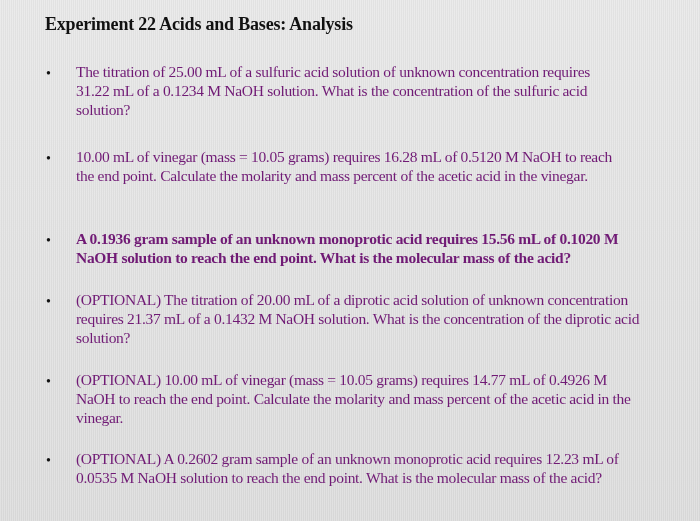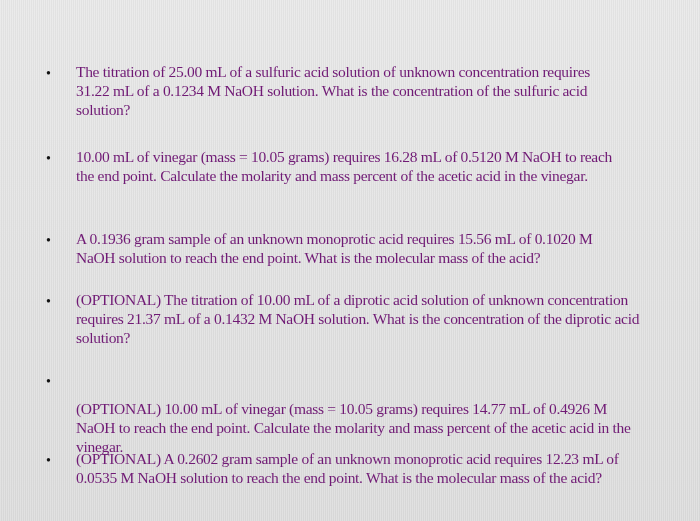--- a/index.html
+++ b/index.html
@@ -57,48 +57,49 @@
       font-weight: normal;
     }
     #item-1 { top: 62px; width: 580px; }
     #item-2 { top: 147px; width: 575px; }
     #item-3 { top: 229px; width: 585px; }
     #item-4 { top: 290px; width: 600px; }
     #item-5 { top: 370px; width: 600px; }
     #item-6 { top: 449px; width: 600px; }
     #item-1 .text { width: 550px; }
     #item-2 .text { width: 550px; }
-    #item-3 .text { width: 555px; }
+    #item-3 .text { width: 555px; font-weight: bold; }
     #item-4 .text { width: 570px; }
-    #item-5 .text { width: 570px; margin-top: 29px; }
+    #item-5 .text { width: 570px; }
     #item-6 .text { width: 560px; }
   </style>
 </head>
 <body>
 
 <div class="page">
+  <div class="title">Experiment 22 Acids and Bases: Analysis</div>
 
   <div class="item" id="item-1">
     <span class="bullet">•</span>
     <div class="text"><b></b><span>The titration of 25.00 mL of a sulfuric acid solution of unknown concentration requires 31.22 mL of a 0.1234 M NaOH solution. What is the concentration of the sulfuric acid solution?</span></div>
   </div>
 
   <div class="item" id="item-2">
     <span class="bullet">•</span>
     <div class="text"><b></b><span>10.00 mL of vinegar (mass = 10.05 grams) requires 16.28 mL of 0.5120 M NaOH to reach the end point. Calculate the molarity and mass percent of the acetic acid in the vinegar.</span></div>
   </div>
 
   <div class="item" id="item-3">
     <span class="bullet">•</span>
     <div class="text"><b></b><span>A 0.1936 gram sample of an unknown monoprotic acid requires 15.56 mL of 0.1020 M NaOH solution to reach the end point. What is the molecular mass of the acid?</span></div>
   </div>
 
   <div class="item" id="item-4">
     <span class="bullet">•</span>
-    <div class="text"><b>(OPTIONAL)</b><span> The titration of 10.00 mL of a diprotic acid solution of unknown concentration requires 21.37 mL of a 0.1432 M NaOH solution. What is the concentration of the diprotic acid solution?</span></div>
+    <div class="text"><b>(OPTIONAL)</b><span> The titration of 20.00 mL of a diprotic acid solution of unknown concentration requires 21.37 mL of a 0.1432 M NaOH solution. What is the concentration of the diprotic acid solution?</span></div>
   </div>
 
   <div class="item" id="item-5">
     <span class="bullet">•</span>
     <div class="text"><b>(OPTIONAL)</b><span> 10.00 mL of vinegar (mass = 10.05 grams) requires 14.77 mL of 0.4926 M NaOH to reach the end point. Calculate the molarity and mass percent of the acetic acid in the vinegar.</span></div>
   </div>
 
   <div class="item" id="item-6">
     <span class="bullet">•</span>
     <div class="text"><b>(OPTIONAL)</b><span> A 0.2602 gram sample of an unknown monoprotic acid requires 12.23 mL of 0.0535 M NaOH solution to reach the end point. What is the molecular mass of the acid?</span></div>

